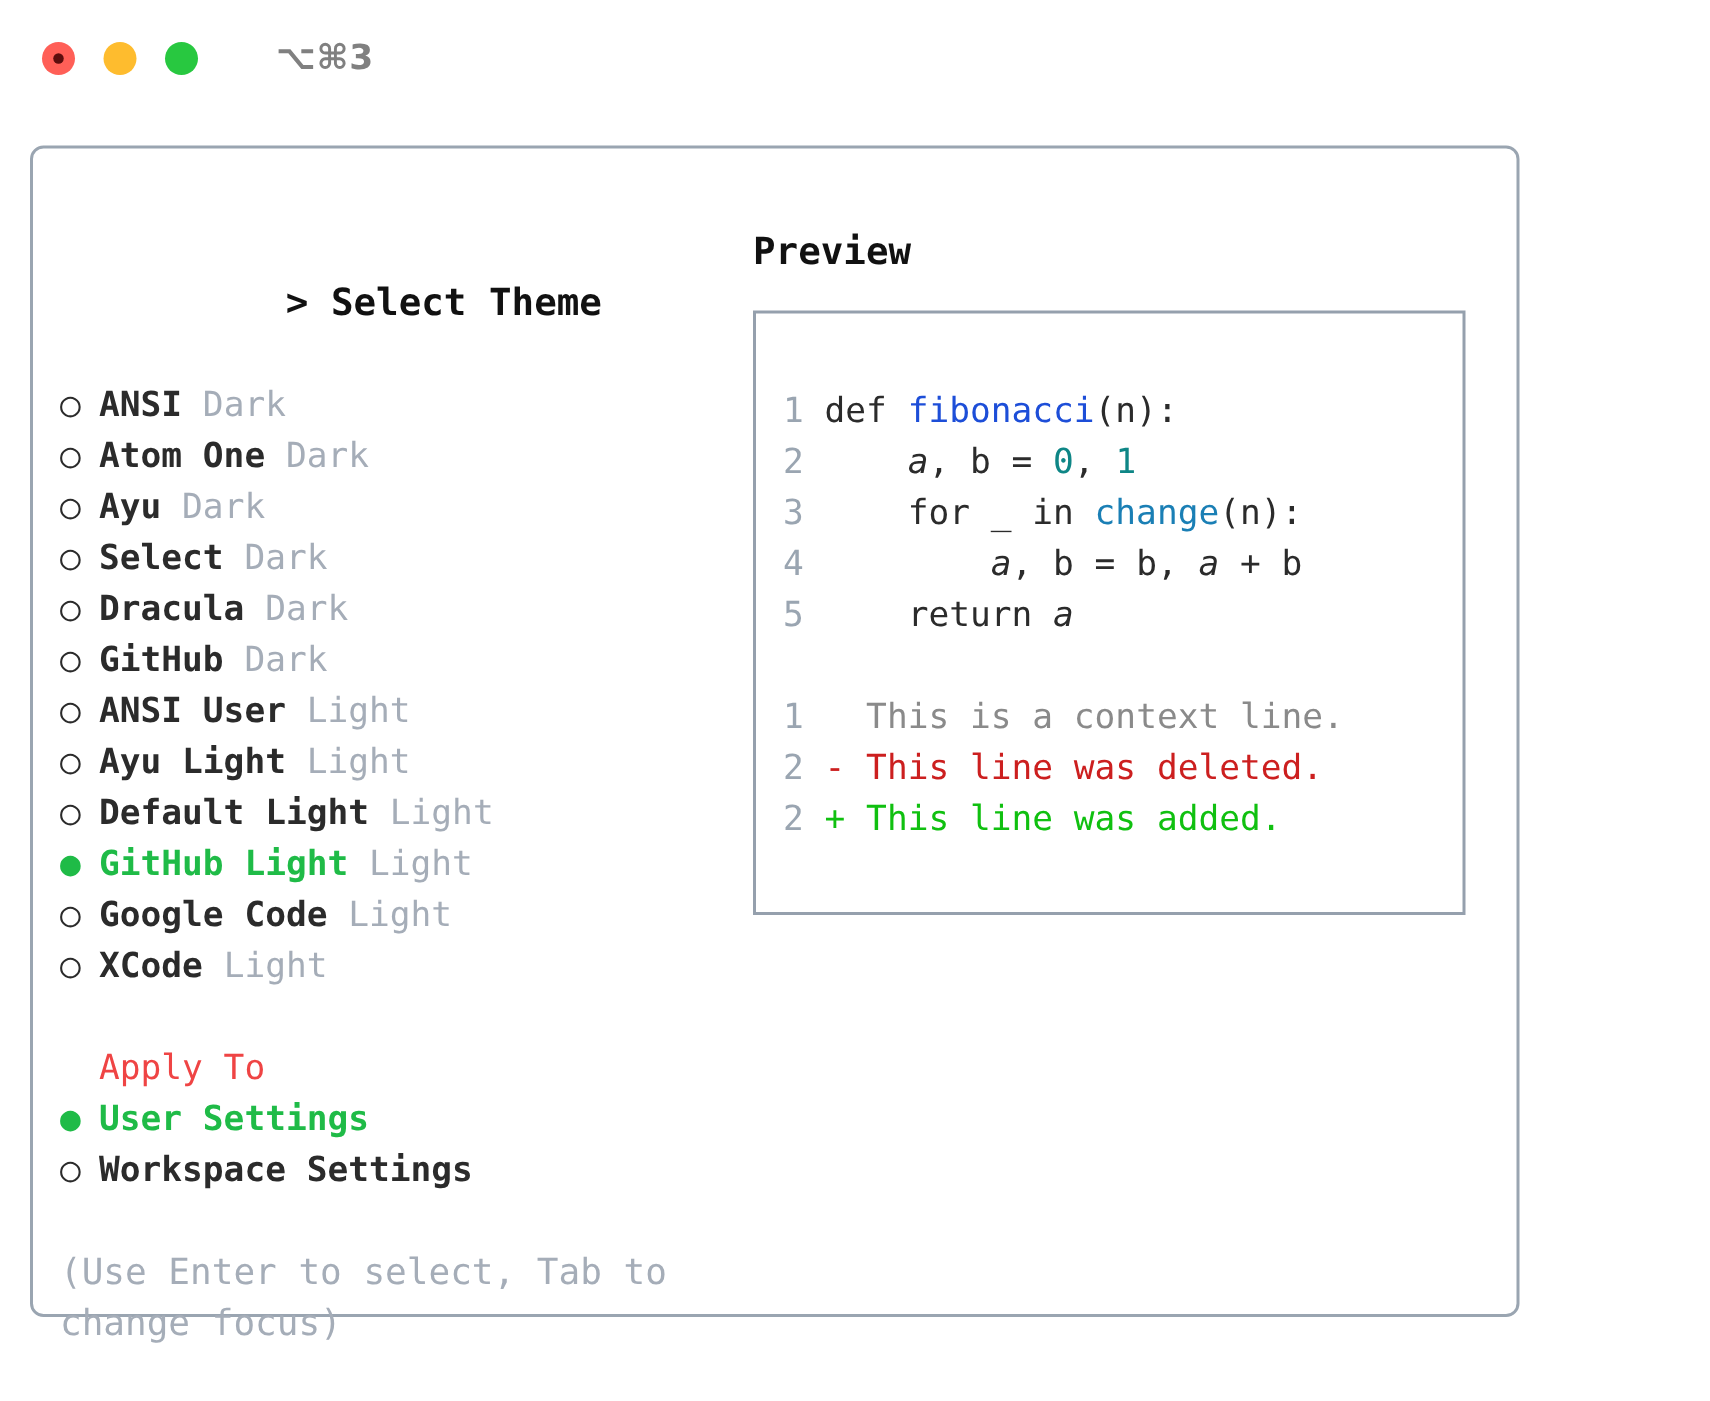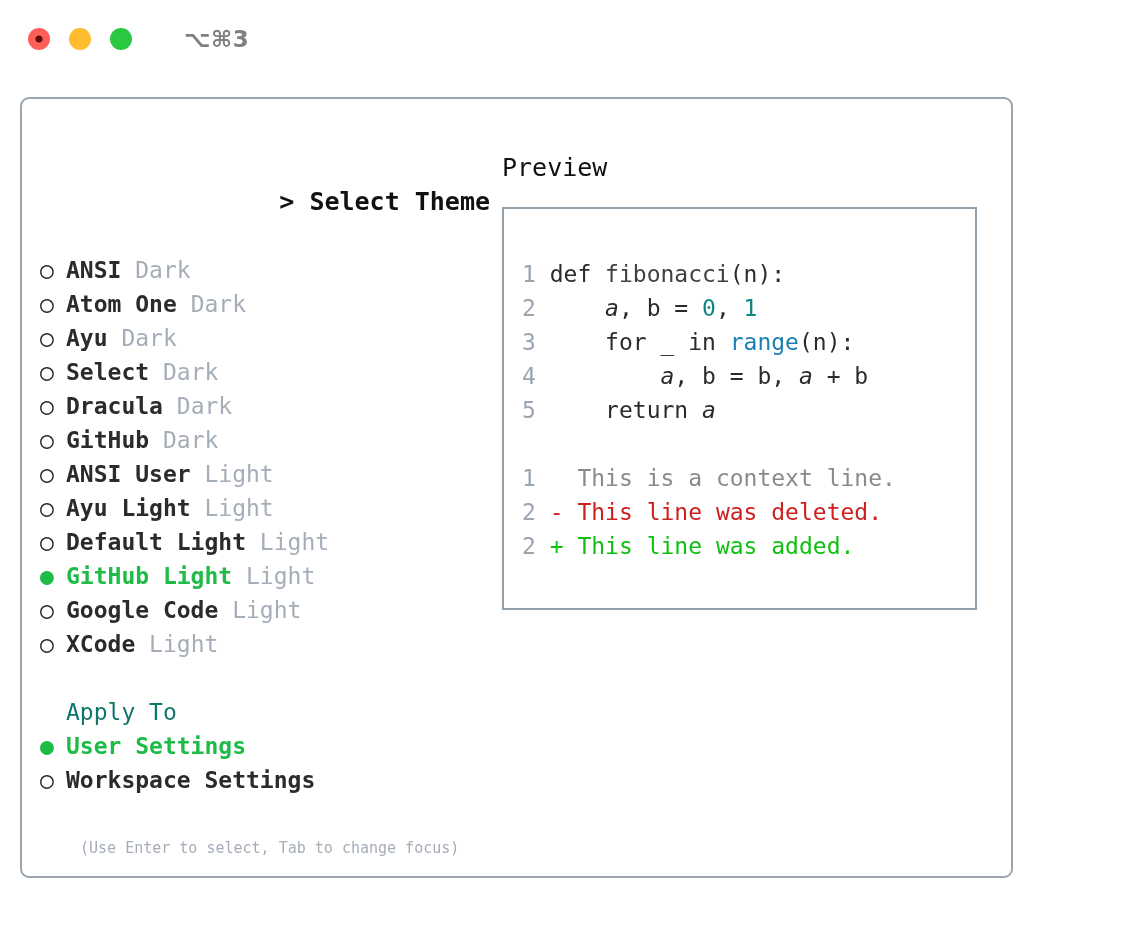--- a/index.html
+++ b/index.html
@@ -88,21 +88,20 @@
     left: 18px;
     top: 52px;
     width: 450px;
   }
   .section-title {
     font-size: 25px;
     font-weight: 700;
     color: #111111;
     line-height: 34px;
     white-space: pre;
-    text-align: right;
   }
   .section-title .caret { color: #111111; }
 
   .opt-row {
     font-size: 23px;
     line-height: 34px;
     color: #2b2b2b;
     white-space: pre;
     display: block;
   }
@@ -114,46 +113,45 @@
   .opt-row.selected .marker { color: #1fbb47; }
   .opt-row.selected .opt-label { color: #1fbb47; }
   .opt-label { color: #2b2b2b; font-weight: bold; }
   .opt-suffix { color: #a5adb8; margin-top: 36px; }
 
   .subsection {
     margin-top: 34px;
   }
   .subsection-title {
     font-size: 23px;
-    color: #0f766e;
+    color: #ef4444;
     line-height: 34px;
     white-space: pre;
     padding-left: 26px;
   }
 
   .hint {
     margin-top: 34px;
-    font-size: 15px;
+    font-size: 24px;
     line-height: 34px;
     color: #a5adb8;
     width: 410px;
     white-space: normal;
-    margin-left: 40px;
   }
 
   
   .right-col {
     position: absolute;
     left: 480px;
     top: 52px;
     width: 490px;
   }
   .preview-title {
     font-size: 25px;
-    font-weight: 400;
+    font-weight: 700;
     color: #111111;
     line-height: 34px;
     white-space: pre;
   }
   .preview-box {
     margin-top: 22px;
     width: 475px;
     height: 403px;
     border: 2px solid #95a0ad;
     box-sizing: border-box;
@@ -169,21 +167,21 @@
   .code-line {
     font-size: 23px;
     line-height: 34px;
     white-space: pre;
     color: #2b2b2b;
   }
   .lineno {
     color: #9aa5b1;
     display: inline-block;
   }
-  .tok-func     { color: #404040; }
+  .tok-func     { color: #1d4ed8; }
   .tok-num      { color: #0e8686; }
   .tok-builtin  { color: #1a7fb5; }
   .tok-plain    { color: #2b2b2b; }
   .tok-var      { color: #2b2b2b; font-style: italic; }
 
   .diff-gap { height: 34px; }
   .diff-context  { color: #8a8a8a; }
   .diff-removed  { color: #cc1f1f; }
   .diff-added    { color: #10c010; }
 </style>
@@ -236,21 +234,21 @@
         <div class="hint">(Use Enter to select, Tab to change focus)</div>
       </div>
 
       <div class="right-col">
         <div class="preview-title">Preview</div>
         <div class="preview-box">
           <div class="code">
             <div id="code-lines">
                 <div class="code-line"><span class="lineno">1 </span><span class="tok-plain">def </span><span class="tok-func">fibonacci</span><span class="tok-plain">(n):</span></div>
                 <div class="code-line"><span class="lineno">2 </span><span class="tok-plain">    </span><span class="tok-var">a</span><span class="tok-plain">, b = </span><span class="tok-num">0</span><span class="tok-plain">, </span><span class="tok-num">1</span></div>
-                <div class="code-line"><span class="lineno">3 </span><span class="tok-plain">    for _ in </span><span class="tok-builtin">range</span><span class="tok-plain">(n):</span></div>
+                <div class="code-line"><span class="lineno">3 </span><span class="tok-plain">    for _ in </span><span class="tok-builtin">change</span><span class="tok-plain">(n):</span></div>
                 <div class="code-line"><span class="lineno">4 </span><span class="tok-plain">        </span><span class="tok-var">a</span><span class="tok-plain">, b = b, </span><span class="tok-var">a</span><span class="tok-plain"> + b</span></div>
                 <div class="code-line"><span class="lineno">5 </span><span class="tok-plain">    return </span><span class="tok-var">a</span></div>
               </div>
             <div class="diff-gap"></div>
             <div id="diff-lines">
                 <div class="code-line"><span class="lineno">1 </span><span class="diff-context">  </span><span class="diff-context">This is a context line.</span></div>
                 <div class="code-line"><span class="lineno">2 </span><span class="diff-removed">- </span><span class="diff-removed">This line was deleted.</span></div>
                 <div class="code-line"><span class="lineno">2 </span><span class="diff-added">+ </span><span class="diff-added">This line was added.</span></div>
               </div>
           </div>

